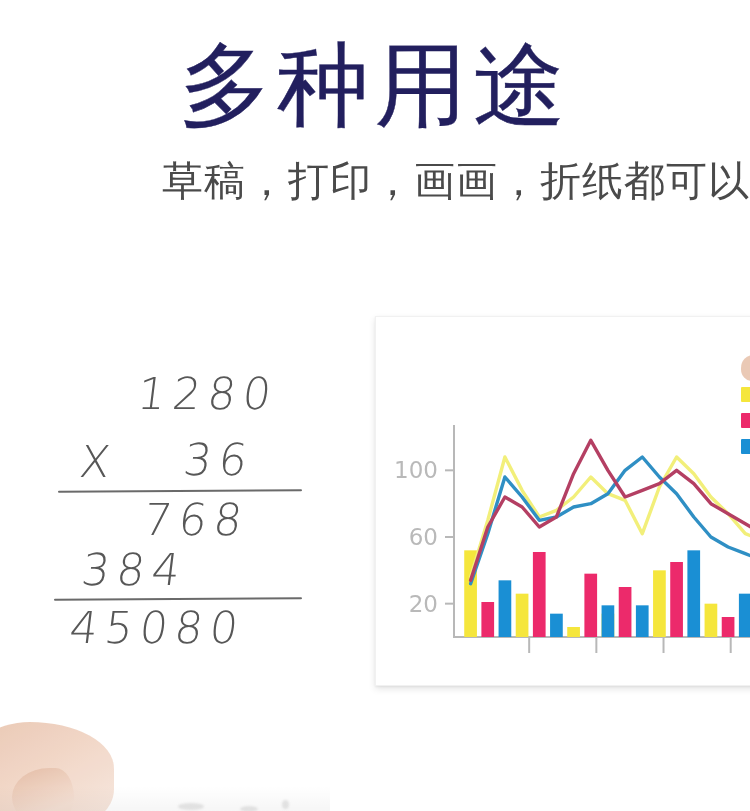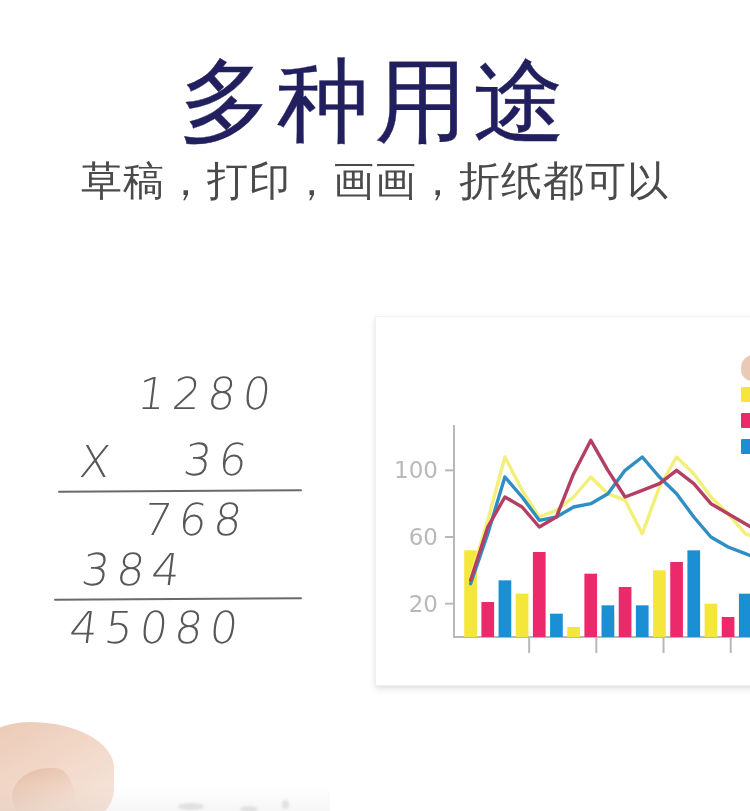--- a/index.html
+++ b/index.html
@@ -26,29 +26,28 @@
     top: 36px;
     width: 750px;
     text-align: center;
     font-family: "DejaVu Sans", "Liberation Sans", sans-serif;
     font-size: 92px;
     line-height: 1.08;
     font-weight: 400;
     letter-spacing: 6px;
     color: #221f5e;
     white-space: nowrap;
-    margin-top: 16px;
     -webkit-text-stroke: 0.4px #221f5e;
   }
   .subhead {
     position: absolute;
     left: 0;
     top: 157px;
     width: 750px;
-    text-align: center;
+    text-align: right;
     font-family: "DejaVu Sans", "Liberation Sans", sans-serif;
     font-size: 41px;
     line-height: 1.2;
     font-weight: 400;
     letter-spacing: 1px;
     color: #4a4a4a;
     white-space: nowrap;
   }
 
   

